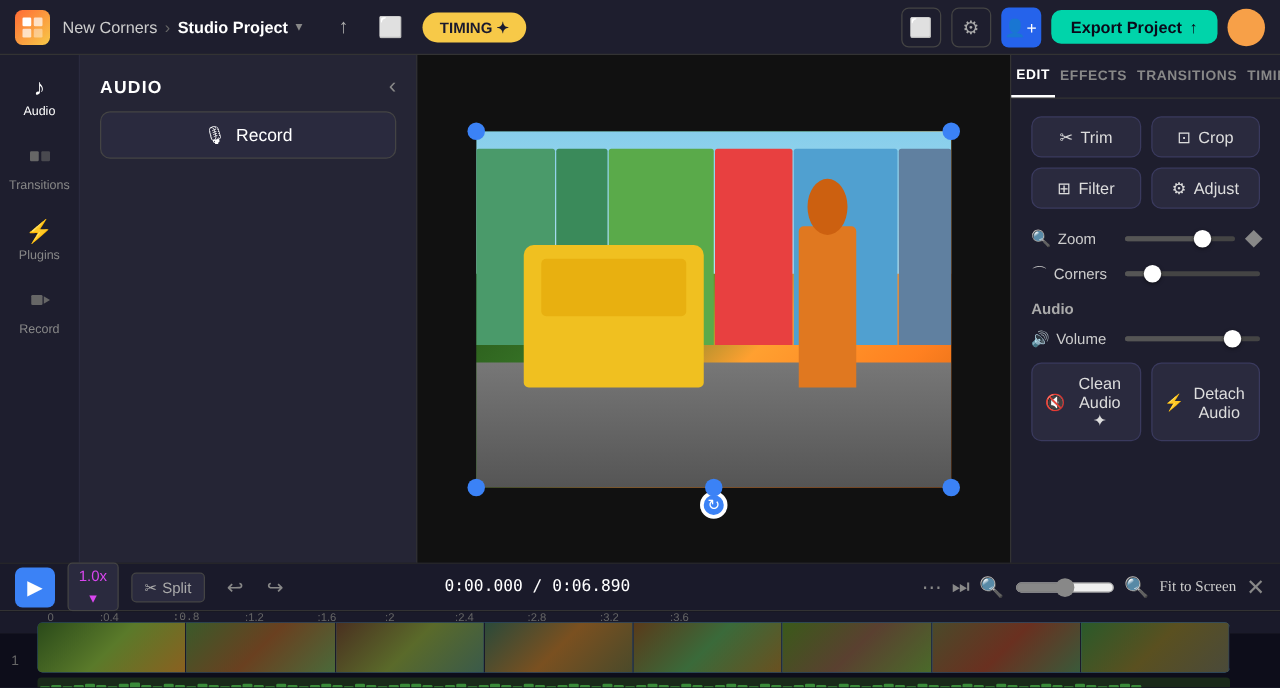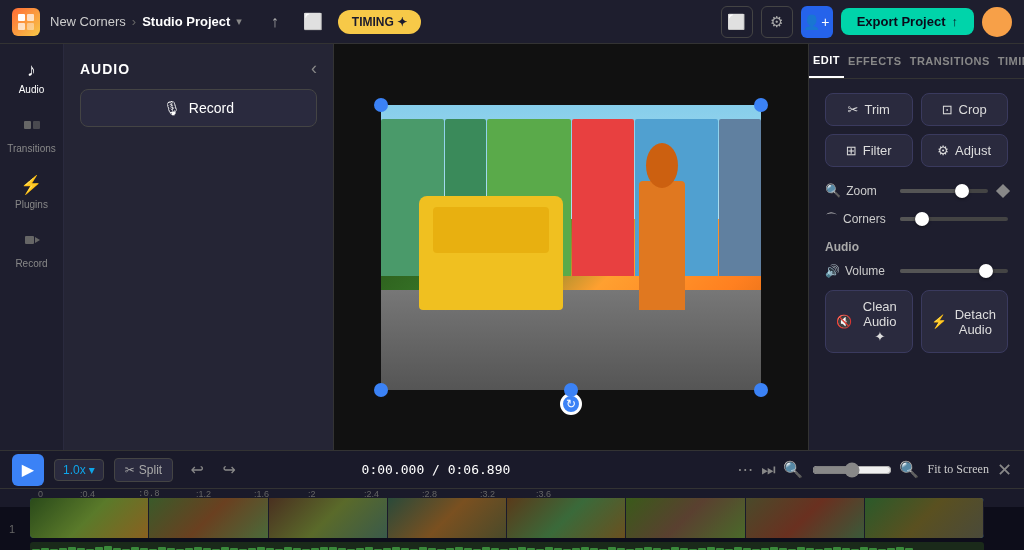--- a/index.html
+++ b/index.html
@@ -76,21 +76,21 @@
     .slider-fill { height: 100%; background: #555; border-radius: 2px; }
     .slider-thumb { position: absolute; top: 50%; transform: translate(-50%, -50%); width: 14px; height: 14px; background: #fff; border-radius: 50%; box-shadow: 0 1px 3px rgba(0,0,0,0.5); cursor: pointer; }
     .diamond-thumb { position: absolute; top: 50%; transform: translate(-50%, -50%) rotate(45deg); width: 10px; height: 10px; background: #fff; cursor: pointer; }
     .audio-section { margin-top: 8px; }
     .audio-tool-btns { display: grid; grid-template-columns: 1fr 1fr; gap: 8px; margin-top: 10px; }
 
     
     .timeline { height: 100px; background: #111; border-top: 1px solid #333; display: flex; flex-direction: column; }
     .timeline-toolbar { height: 38px; background: #1a1a2a; display: flex; align-items: center; padding: 0 12px; gap: 10px; border-bottom: 1px solid #333; }
     .play-btn { width: 32px; height: 32px; background: #3b82f6; border: none; border-radius: 6px; color: #fff; cursor: pointer; font-size: 16px; display: flex; align-items: center; justify-content: center; }
-    .speed-btn { background: #2a2a3e; border: 1px solid #444; border-radius: 4px; color: #0ea5e9; padding: 3px 8px; font-size: 12px; cursor: pointer; display: flex; align-items: center; gap: 3px; }
+    .speed-btn { background: #2a2a3e; border: 1px solid #444; border-radius: 4px; color: #d946ef; padding: 3px 8px; font-size: 12px; cursor: pointer; display: flex; align-items: center; gap: 3px; flex-direction: column; }
     .split-btn { background: #2a2a3e; border: 1px solid #444; border-radius: 4px; color: #aaa; padding: 4px 10px; font-size: 12px; cursor: pointer; display: flex; align-items: center; gap: 4px; }
     .undo-redo { display: flex; gap: 4px; }
     .ur-btn { background: none; border: none; color: #888; cursor: pointer; font-size: 16px; width: 28px; height: 28px; display: flex; align-items: center; justify-content: center; }
     .timeline-time { font-size: 13px; color: #fff; font-family: monospace; margin: 0 auto; }
     .timeline-icons { display: flex; gap: 8px; margin-left: auto; align-items: center; }
     .tl-icon { background: none; border: none; color: #888; cursor: pointer; font-size: 16px; display: flex; align-items: center; justify-content: center; }
     .zoom-info { font-size: 12px; color: #ccc; }
     .timeline-close { background: none; border: none; color: #888; cursor: pointer; font-size: 18px; }
 
     .timeline-tracks { flex: 1; position: relative; overflow: hidden; }

